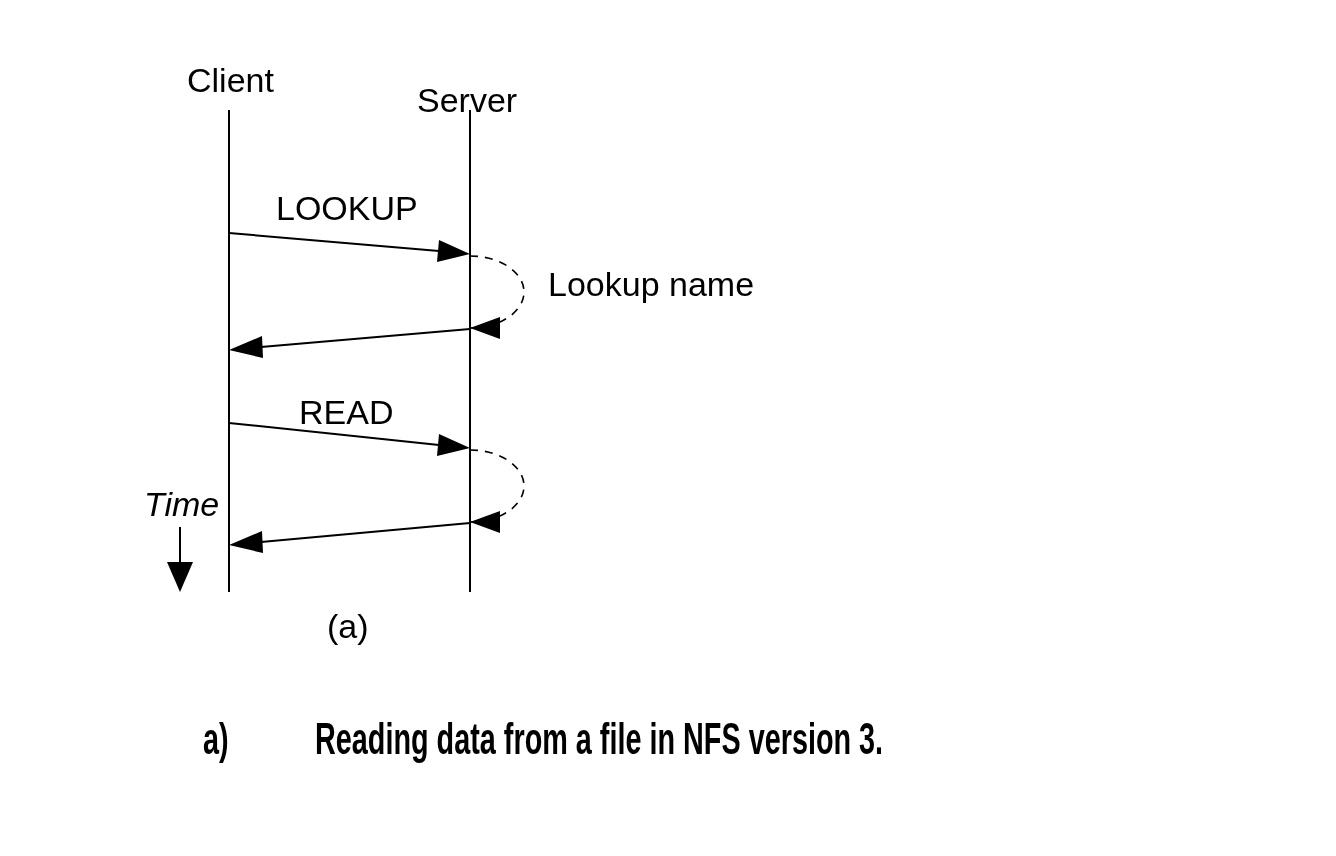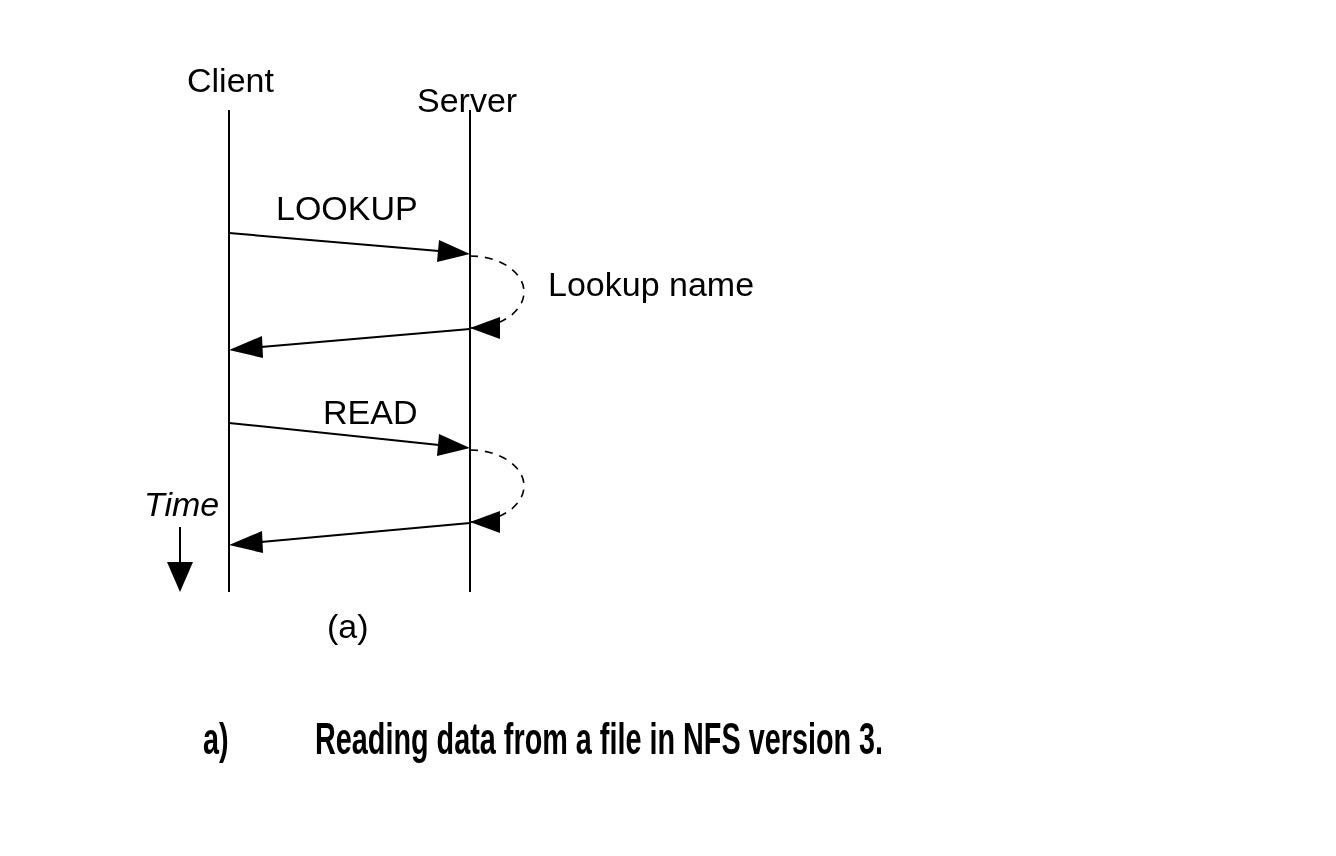--- a/index.html
+++ b/index.html
@@ -72,21 +72,21 @@
   </svg>
 
   <div class="dlabel" style="left:187px; top:60px;">Client</div>
 
   <div class="dlabel" style="left:417px; top:72px;margin-top:8px;">Server</div>
 
   <div class="dlabel" style="left:548px; top:264px;">Lookup name</div>
 
   <div class="dlabel" style="left:276px; top:188px;">LOOKUP</div>
 
-  <div class="dlabel" style="left:299px; top:392px;margin-left:24px;">READ</div>
+  <div class="dlabel" style="left:299px; top:392px;">READ</div>
 
 
   <div class="dlabel" style="left:144px; top:484px;font-style:italic;">Time</div>
 
   <div class="dlabel" style="left:327px; top:606px;">(a)</div>
 
   <div>
     <span class="caption-part" style="left:203px; top:714px;">a)</span>
     <span class="caption-part" style="left:315px; top:714px;">Reading data from a file in NFS version 3.</span>
   </div>

